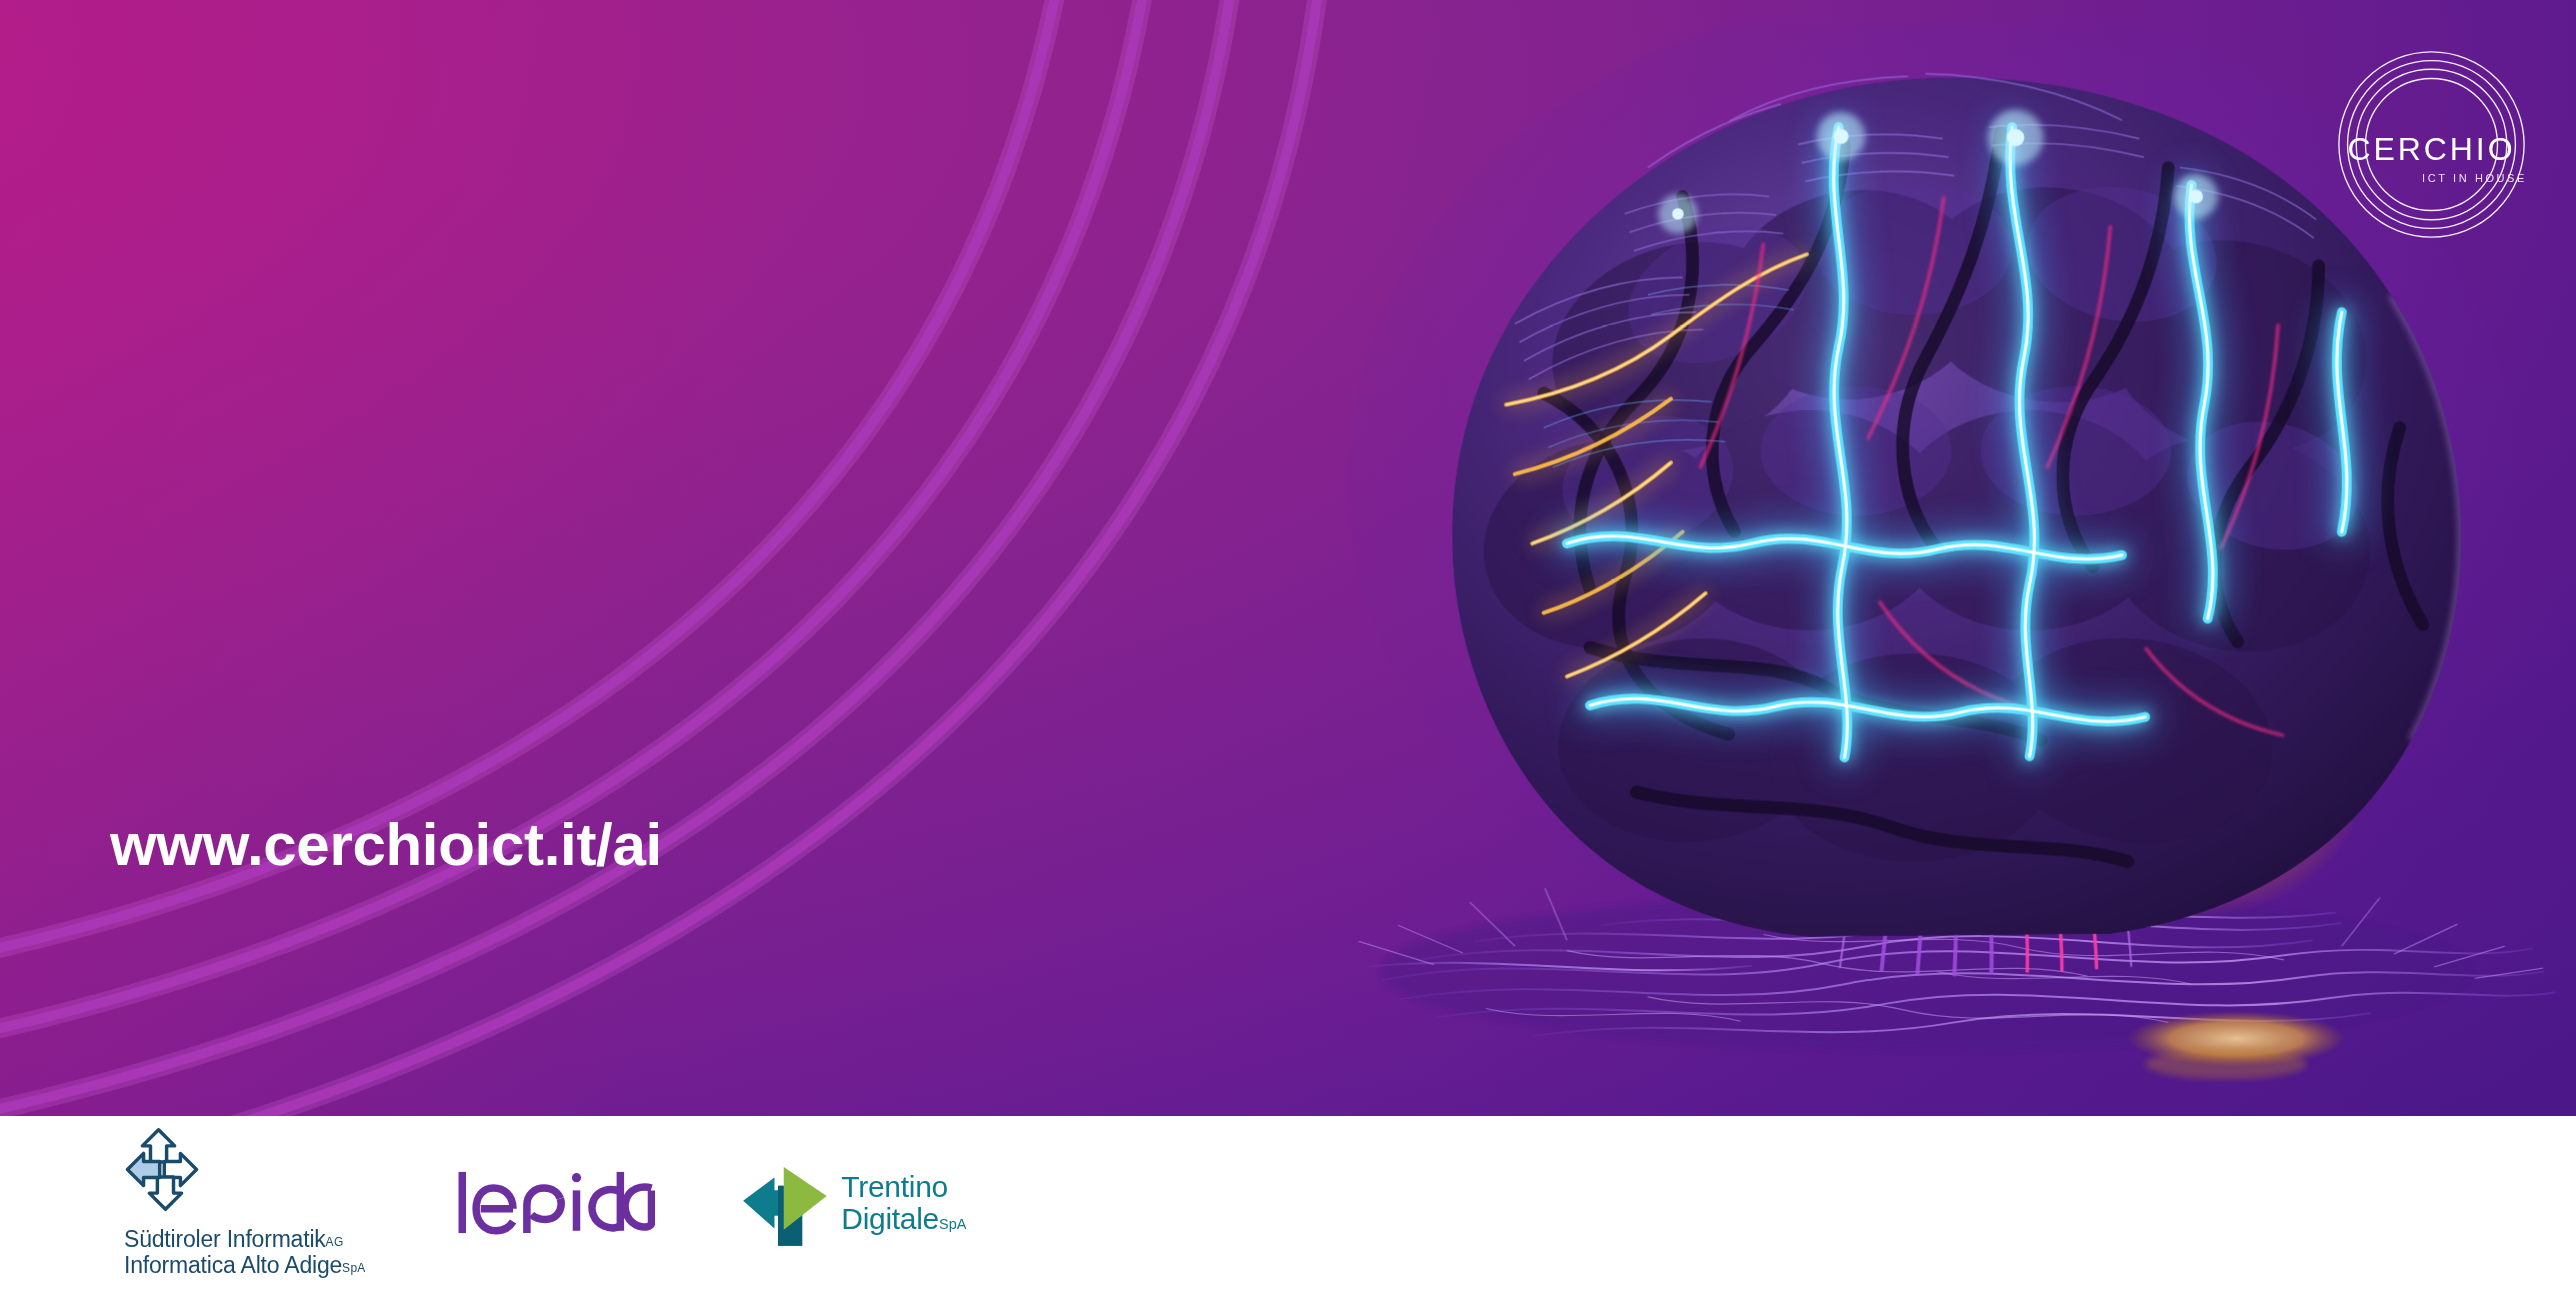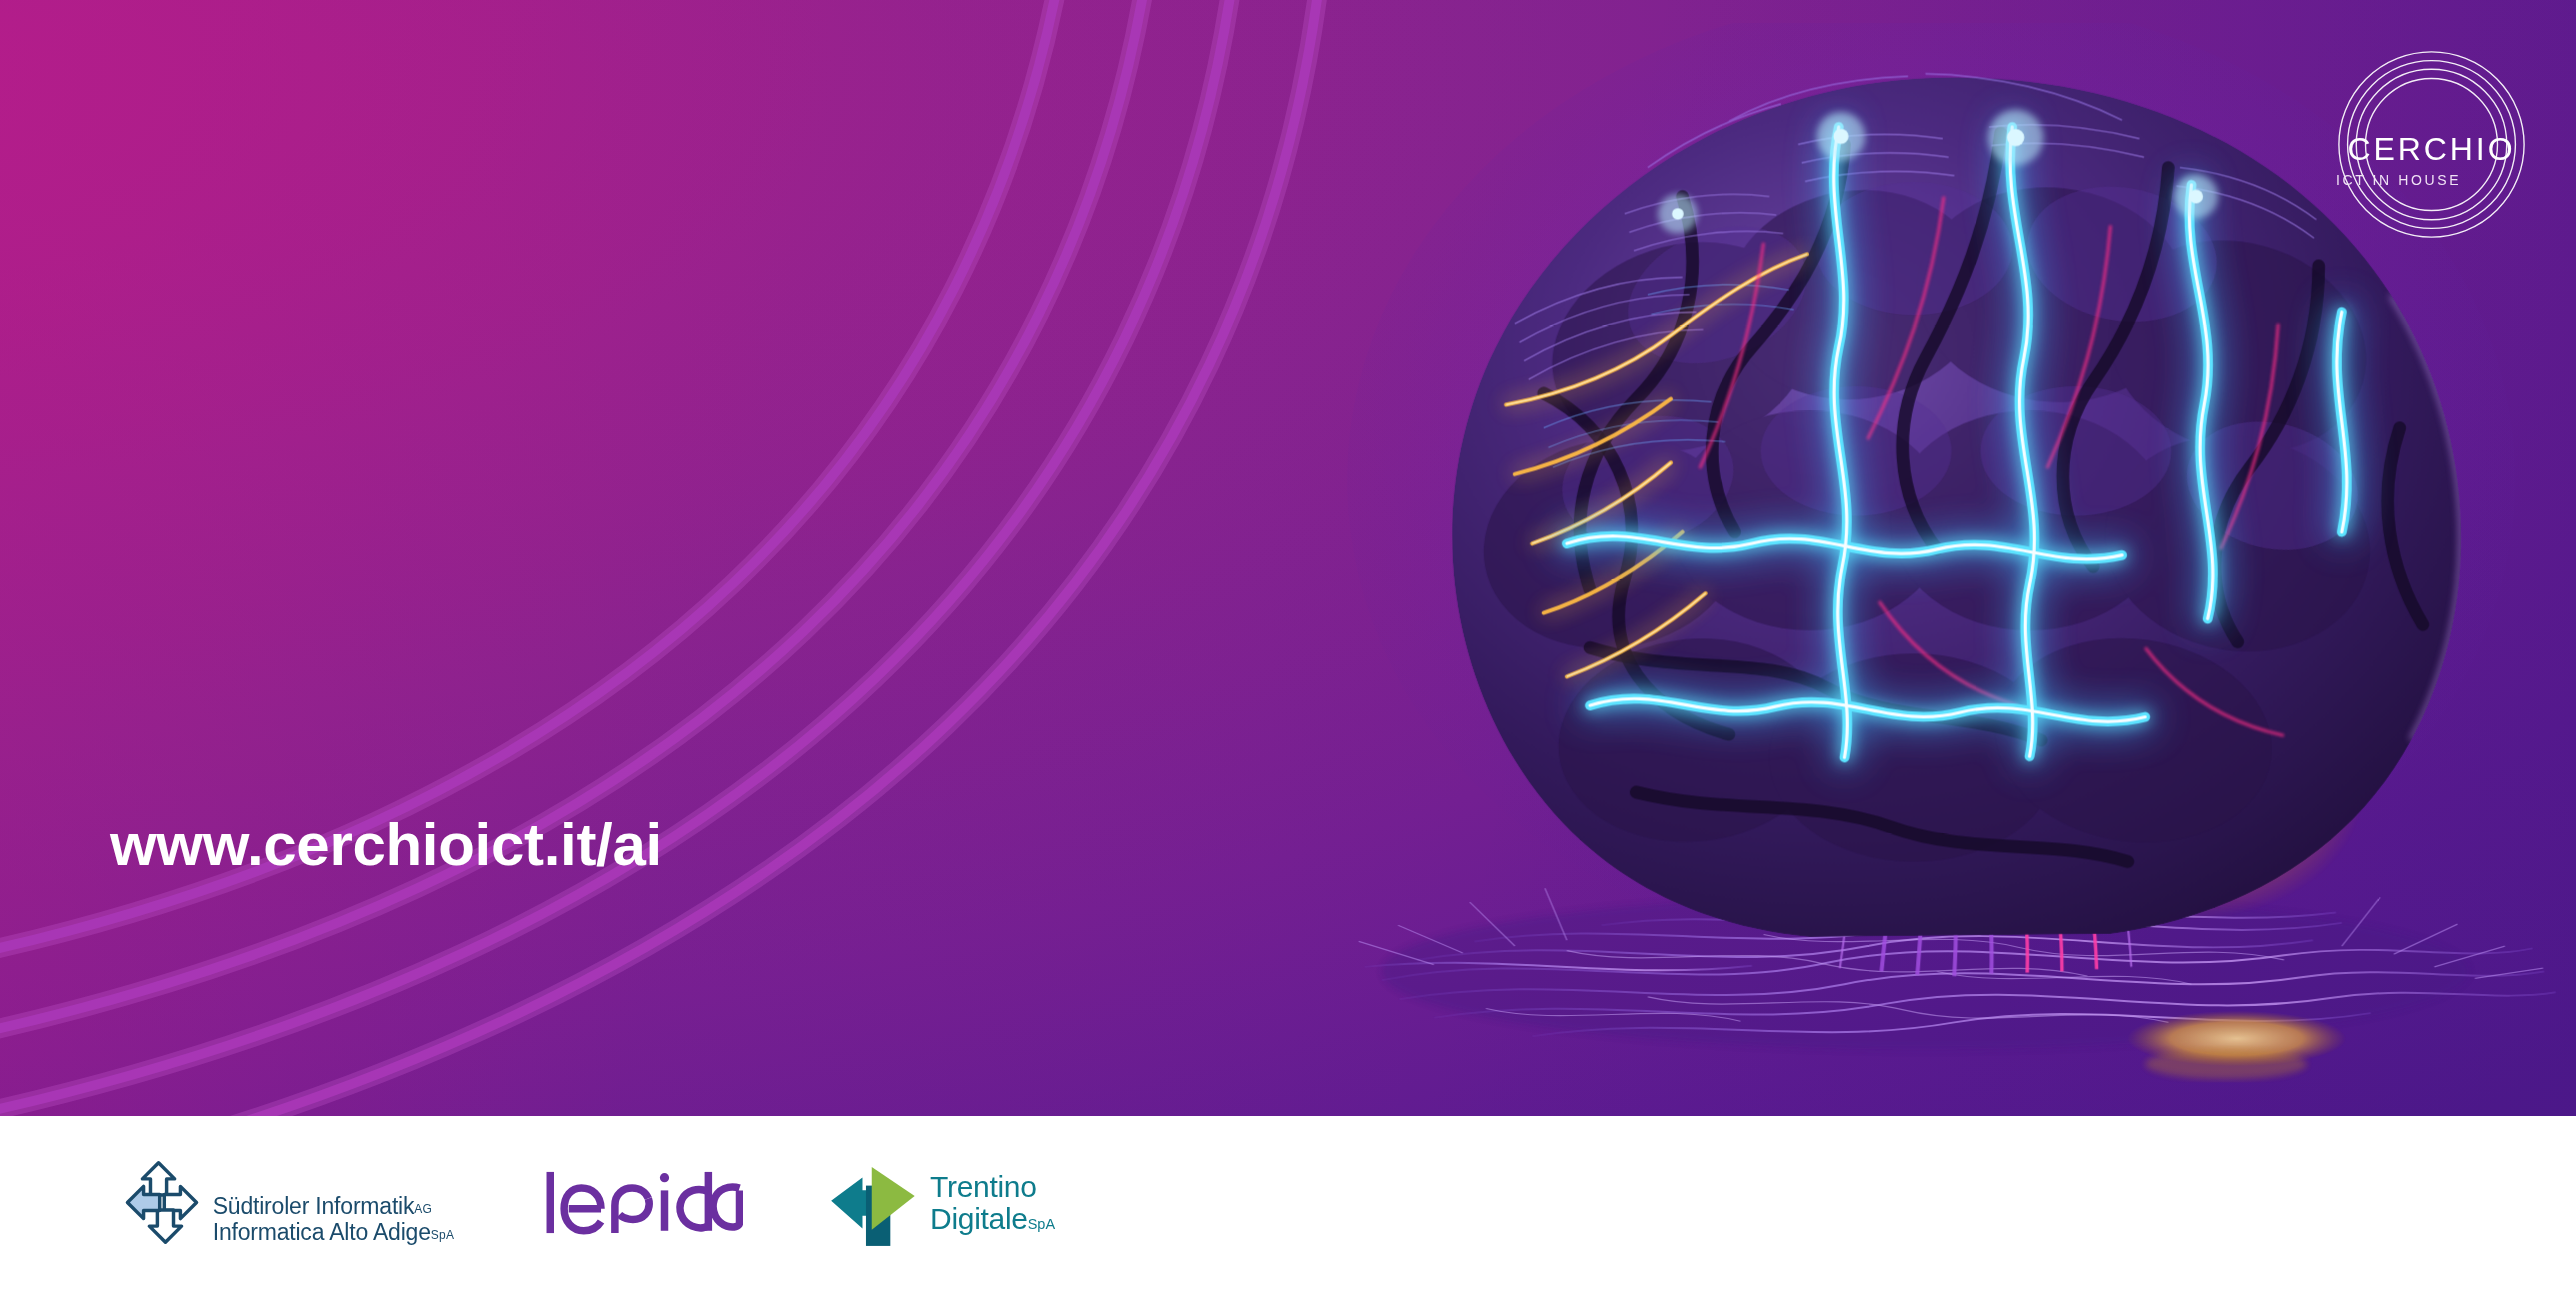--- a/index.html
+++ b/index.html
@@ -48,23 +48,23 @@
     text-align:center;
     color:#fff;
     font-size:32px;
     letter-spacing:2.9px;
     font-weight:400;
     line-height:1;
     white-space:nowrap;
   }
   .cerchio-sub{
     position:absolute; left:0; right:0; top:123px;
-    text-align:left;
+    text-align:right;
     color:#f0e2f5;
-    font-size:14px;
+    font-size:11px;
     letter-spacing:2.6px;
     font-weight:400;
     white-space:nowrap;
   }
 
   
   .content{ position:absolute; left:110px; top:0; width:1388px; }
 
   .headline{
     color:#ffffff;
@@ -106,21 +106,21 @@
     display:flex; align-items:center;
   }
   .footer-inner{
     display:flex; align-items:center;
     gap:87px;
     padding-left:124px;
   }
   .logo{ display:flex; align-items:center; }
 
   
-  .sudtirol{ display:flex; align-items:flex-end; gap:12.7px; }
+  .sudtirol{ display:flex; align-items:flex-start; gap:12.7px;flex-direction:column; }
   .sudtirol .marktext{ line-height:1.16; }
   .sudtirol .ln{
     color:#1b4b6b; font-size:23px; font-weight:400; white-space:nowrap;
     letter-spacing:-0.2px;
   }
   .sudtirol .sm{ font-size:12px; letter-spacing:0.3px; vertical-align:1.2px; }
 
   
   .lepida svg{ display:block; }
 

